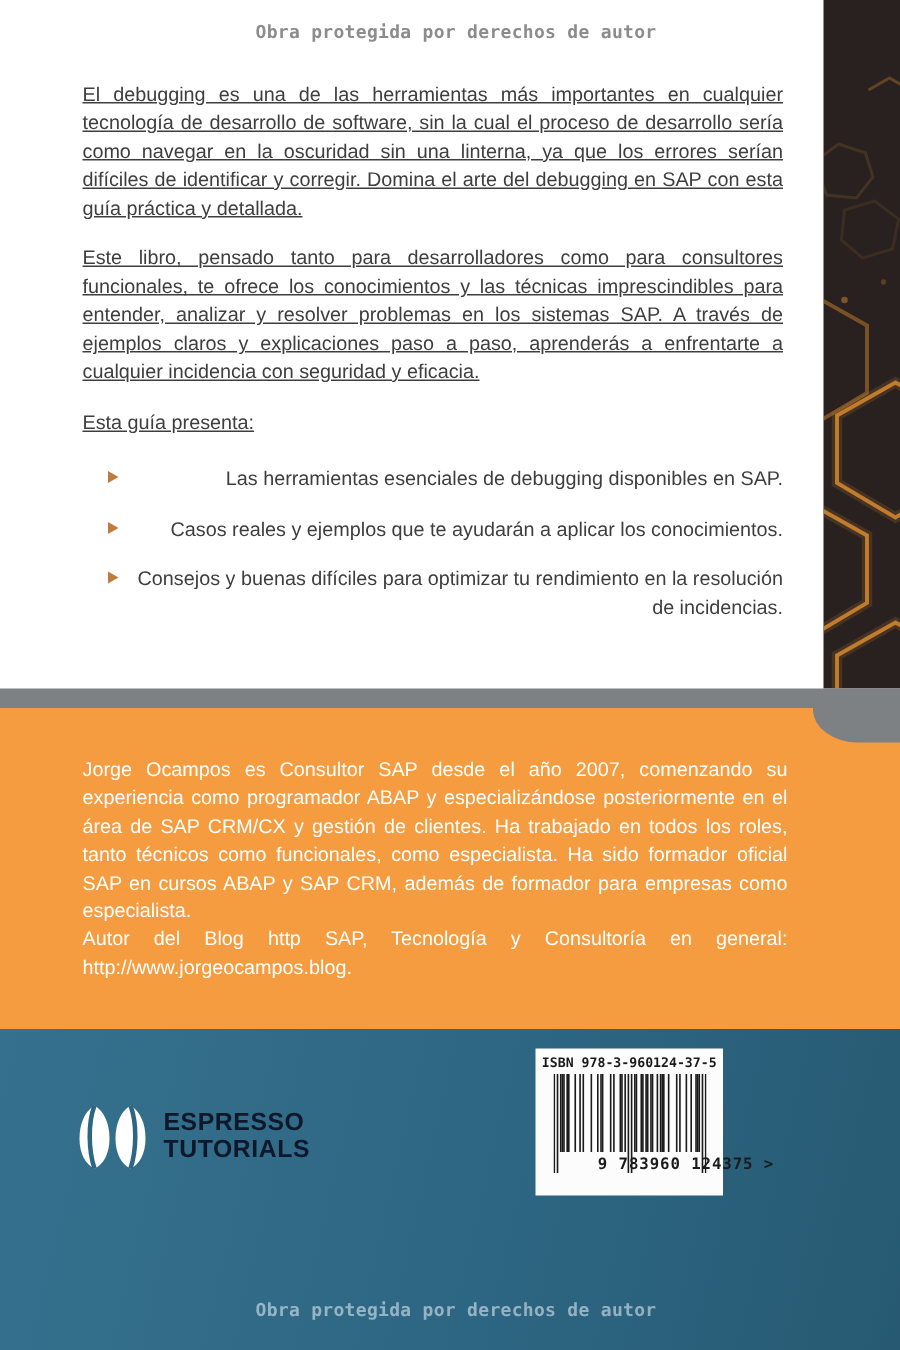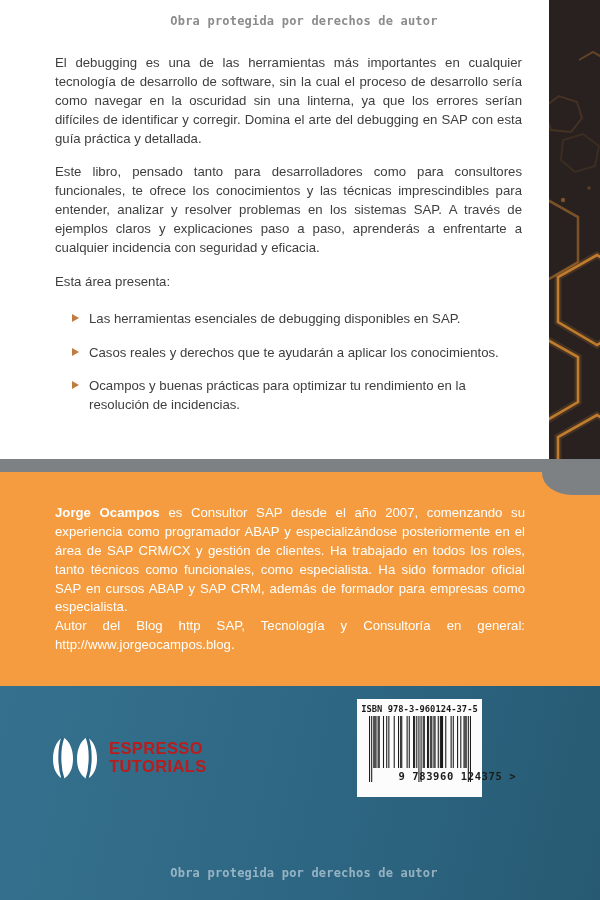--- a/index.html
+++ b/index.html
@@ -31,58 +31,58 @@
     letter-spacing:0.2px;z-index:30;
   }
   .watermark.top{top:14px;color:var(--watermark-top);}
   .watermark.bottom{top:866px;color:rgba(235,243,248,0.55);}
   
   .content{
     position:absolute;top:0;left:0;width:550px;box-sizing:border-box;
     padding:54px 28px 0 55px;color:var(--body-text);
     font-size:13.2px;line-height:1.43;
   }
-  .content p{margin:0 0 15px 0;text-align:justify;}
+  .content p{margin:0 0 15px 0;text-align:justify;text-decoration:underline;}
   .content p.list-intro{text-align:left;margin-bottom:18px;}
   ul.features{list-style:none;margin:0;padding:0 0 0 17px;}
   ul.features li{
-    position:relative;padding-left:17px;margin-bottom:15px;text-align:left;
+    position:relative;padding-left:17px;margin-bottom:15px;text-align:right;
   }
   ul.features li .tri{
     position:absolute;left:0;top:4px;width:0;height:0;
     border-left:7px solid var(--bullet);
     border-top:4.5px solid transparent;
     border-bottom:4.5px solid transparent;
   }
   
   .gray-band{
     position:absolute;top:459px;left:0;width:600px;height:13px;
     background:var(--gray-band);z-index:2;
   }
   
   .orange-section{
     position:absolute;top:472px;left:0;width:600px;height:214px;
     background:var(--orange);box-sizing:border-box;
     padding:32px 75px 0 55px;color:#ffffff;
     font-size:13.2px;line-height:1.43;
   }
   .orange-section p{margin:0;text-align:justify;}
-  .orange-section .author-name{font-weight:bold;}
+  .orange-section .author-name{font-weight:normal;}
   .orange-notch{
     position:absolute;top:0;right:0;width:58px;height:23px;
     background:var(--gray-band);border-bottom-left-radius:30px 22px;
   }
   
   .teal-section{
     position:absolute;top:686px;left:0;width:600px;height:214px;
     background:linear-gradient(103deg,var(--teal-left) 0%,var(--teal-mid) 55%,var(--teal-right) 100%);
   }
   .publisher{
     position:absolute;left:52px;top:736px;display:flex;align-items:center;gap:11px;
-    color:#b91c1c;z-index:5;
+    color:#0f172a;z-index:5;
   }
   .publisher-name{
     font-weight:bold;font-size:16.5px;line-height:1.08;letter-spacing:0.4px;
   }
   
   .barcode-box{
     position:absolute;left:357px;top:699px;width:125px;height:98px;
     background:#fcfcfc;z-index:5;box-sizing:border-box;
     display:flex;flex-direction:column;align-items:center;padding-top:5px;
     color:#1b1b1b;
@@ -130,33 +130,33 @@
         </g>
       </g>
     </svg>
   </div>
 
   <div class="watermark top">Obra protegida por derechos de autor</div>
 
   <div class="content">
     <p>El debugging es una de las herramientas más importantes en cualquier tecnología de desarrollo de software, sin la cual el proceso de desarrollo sería como navegar en la oscuridad sin una linterna, ya que los errores serían difíciles de identificar y corregir. Domina el arte del debugging en SAP con esta guía práctica y detallada.</p>
     <p>Este libro, pensado tanto para desarrolladores como para consultores funcionales, te ofrece los conocimientos y las técnicas imprescindibles para entender, analizar y resolver problemas en los sistemas SAP. A través de ejemplos claros y explicaciones paso a paso, aprenderás a enfrentarte a cualquier incidencia con seguridad y eficacia.</p>
-    <p class="list-intro">Esta área presenta:</p>
+    <p class="list-intro">Esta guía presenta:</p>
     <ul class="features">
       <li>
         <span class="tri"></span>
         <span>Las herramientas esenciales de debugging disponibles en SAP.</span>
       </li>
       <li>
         <span class="tri"></span>
-        <span>Casos reales y derechos que te ayudarán a aplicar los conocimientos.</span>
+        <span>Casos reales y ejemplos que te ayudarán a aplicar los conocimientos.</span>
       </li>
       <li>
         <span class="tri"></span>
-        <span>Ocampos y buenas prácticas para optimizar tu rendimiento en la resolución de incidencias.</span>
+        <span>Consejos y buenas difíciles para optimizar tu rendimiento en la resolución de incidencias.</span>
       </li>
     </ul>
   </div>
 
   <div class="gray-band"></div>
 
   <div class="orange-section">
     <div class="orange-notch"></div>
     <p><span class="author-name">Jorge Ocampos</span><span> es Consultor SAP desde el año 2007, comenzando su experiencia como programador ABAP y especializándose posteriormente en el área de SAP CRM/CX y gestión de clientes. Ha trabajado en todos los roles, tanto técnicos como funcionales, como especialista. Ha sido formador oficial SAP en cursos ABAP y SAP CRM, además de formador para empresas como especialista.</span></p>
     <p>Autor del Blog http SAP, Tecnología y Consultoría en general: http://www.jorgeocampos.blog.</p>

